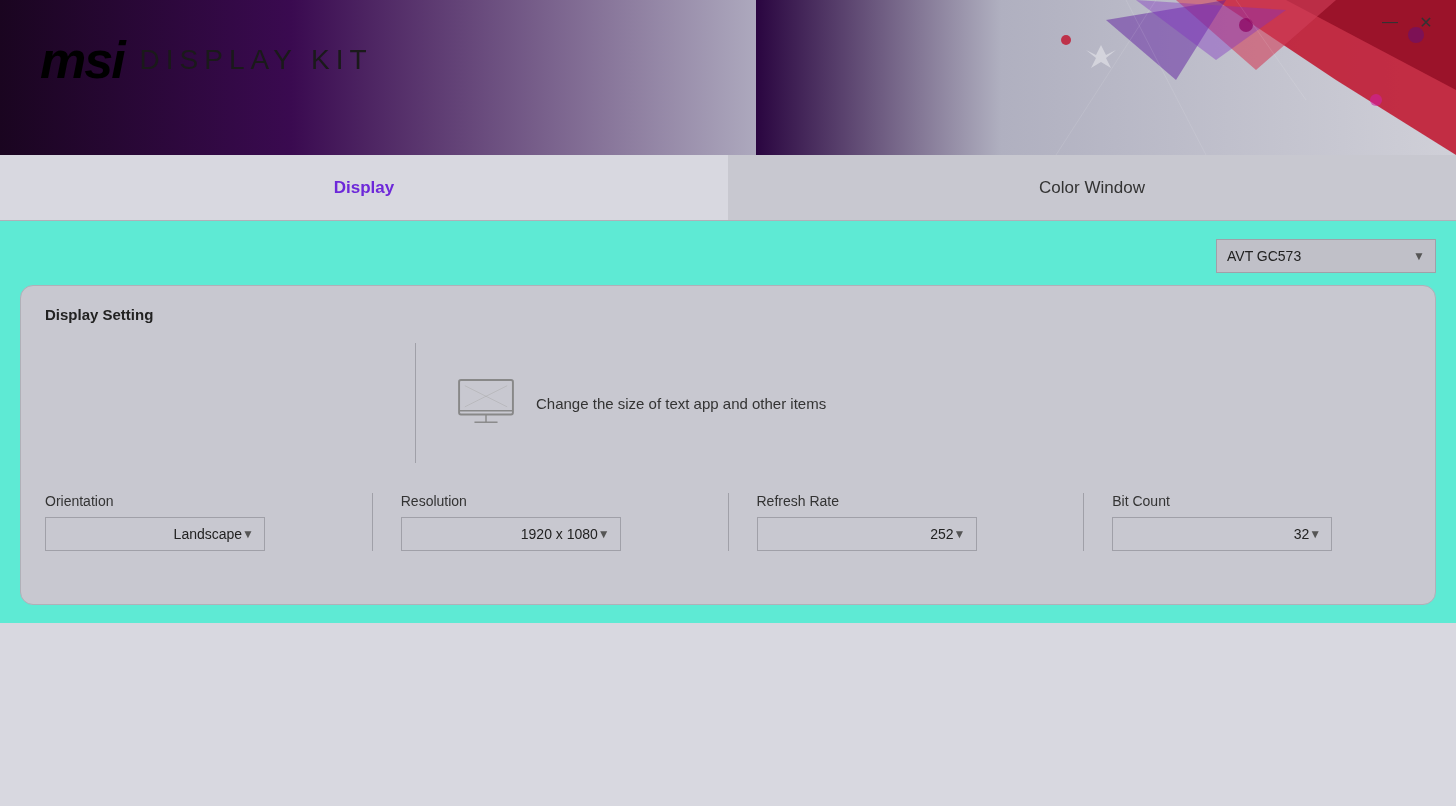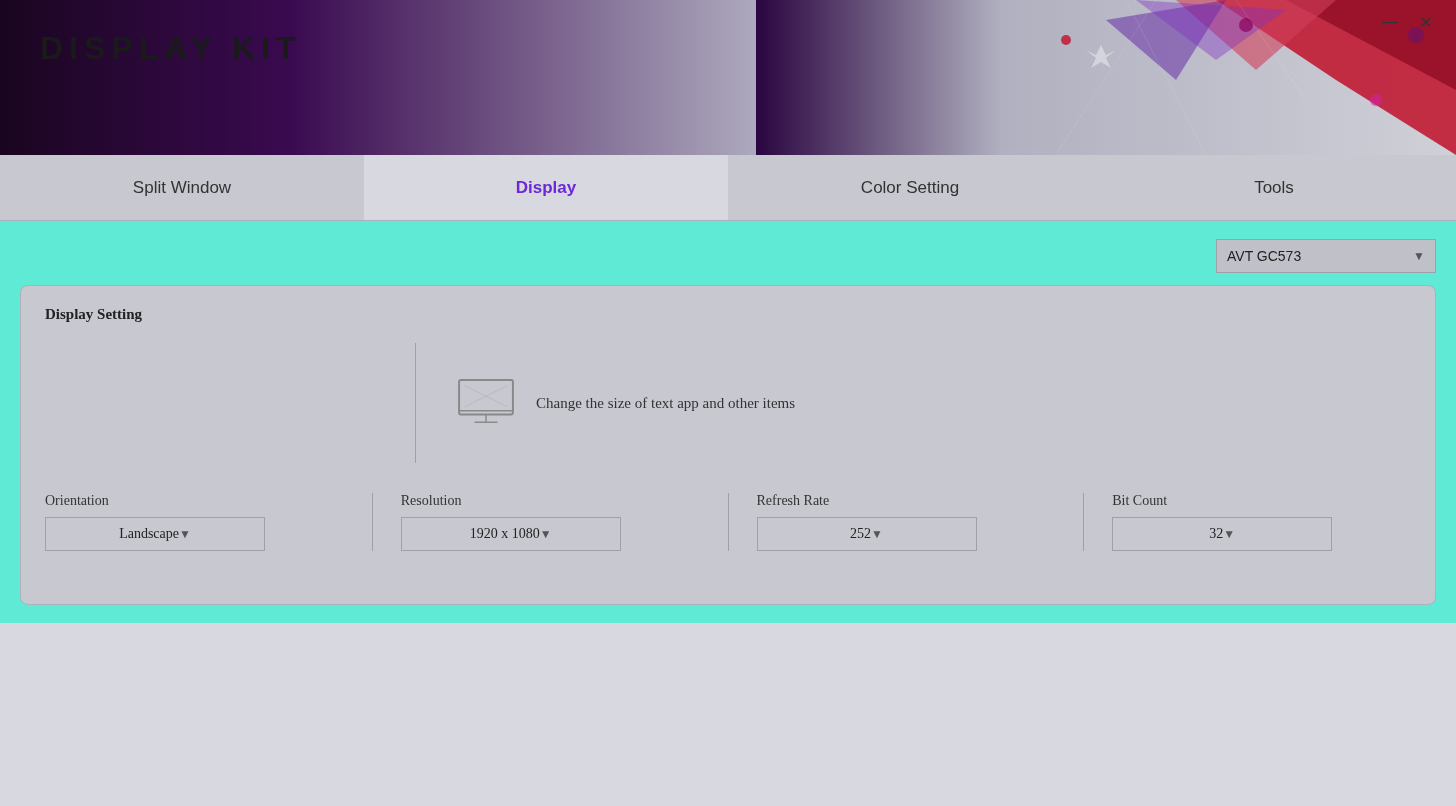--- a/index.html
+++ b/index.html
@@ -40,22 +40,22 @@
     .msi-logo {
       font-size: 52px;
       font-weight: 900;
       font-style: italic;
       color: #000;
       letter-spacing: -2px;
       font-family: Arial Black, sans-serif;
     }
 
     .display-kit-text {
-      font-size: 32px;
-      font-weight: 700;
+      font-size: 28px;
+      font-weight: 400;
       letter-spacing: 6px;
       color: #1a1a1a;
       text-transform: uppercase;
       font-family: Arial, sans-serif;
     }
 
     
     .window-controls {
       position: absolute;
       top: 12px;
@@ -145,24 +145,23 @@
 
     .dropdown-arrow {
       font-size: 12px;
       color: #555;
     }
 
     
     .display-setting-panel {
       background: #c8c8d0;
       border: 1px solid #b0b0b8;
-      border-radius: 8px;
+      border-radius: 13px;
       padding: 20px 24px 30px 24px;
       min-height: 320px;
-      font-family: Liberation Serif, serif;
     }
 
     .panel-title {
       font-size: 15px;
       font-weight: 600;
       color: #222;
       margin-bottom: 20px;
     }
 
     
@@ -217,21 +216,21 @@
     }
 
     .setting-dropdown {
       width: 100%;
       max-width: 220px;
       height: 34px;
       background: #c8c8d0;
       border: 1px solid #a0a0a8;
       display: flex;
       align-items: center;
-      justify-content: center;
+      justify-content: flex-end;
       padding: 0 10px;
       cursor: pointer;
       font-size: 14px;
       color: #222;
     }
 
     
     .v-sep {
       width: 1px;
       background: #a0a0a8;
@@ -279,34 +278,33 @@
     <circle cx="660" cy="35" r="8" fill="#601080" opacity="0.5"></circle>
 
     <polygon points="340,55 345,45 350,55 360,50 350,58 355,68 345,62 335,68 340,58 330,50" fill="#ffffff" opacity="0.4"></polygon>
 
     <line x1="370" y1="0" x2="450" y2="155" stroke="#ffffff" stroke-width="0.5" opacity="0.2"></line>
     <line x1="400" y1="0" x2="300" y2="155" stroke="#ffffff" stroke-width="0.5" opacity="0.2"></line>
     <line x1="480" y1="0" x2="550" y2="100" stroke="#ffffff" stroke-width="0.5" opacity="0.2"></line>
   </svg>
 
   <div class="logo-area">
+    <span class="msi-logo">msi</span>
     <span class="display-kit-text">DISPLAY KIT</span>
   </div>
 
   <div class="window-controls">
     <button class="win-btn">—</button>
     <button class="win-btn">✕</button>
   </div>
 </div>
 
 <div class="tabs-bar">
-  <button class="tab">Split Window</button>
   <button class="tab active">Display</button>
-  <button class="tab">Color Setting</button>
-  <button class="tab">Tools</button>
+  <button class="tab">Color Window</button>
 </div>
 
 <div class="main-content">
 
   <div class="monitor-selector-row">
     <div class="monitor-dropdown">
       <span>AVT GC573</span>
       <span class="dropdown-arrow">▼</span>
     </div>
   </div>

